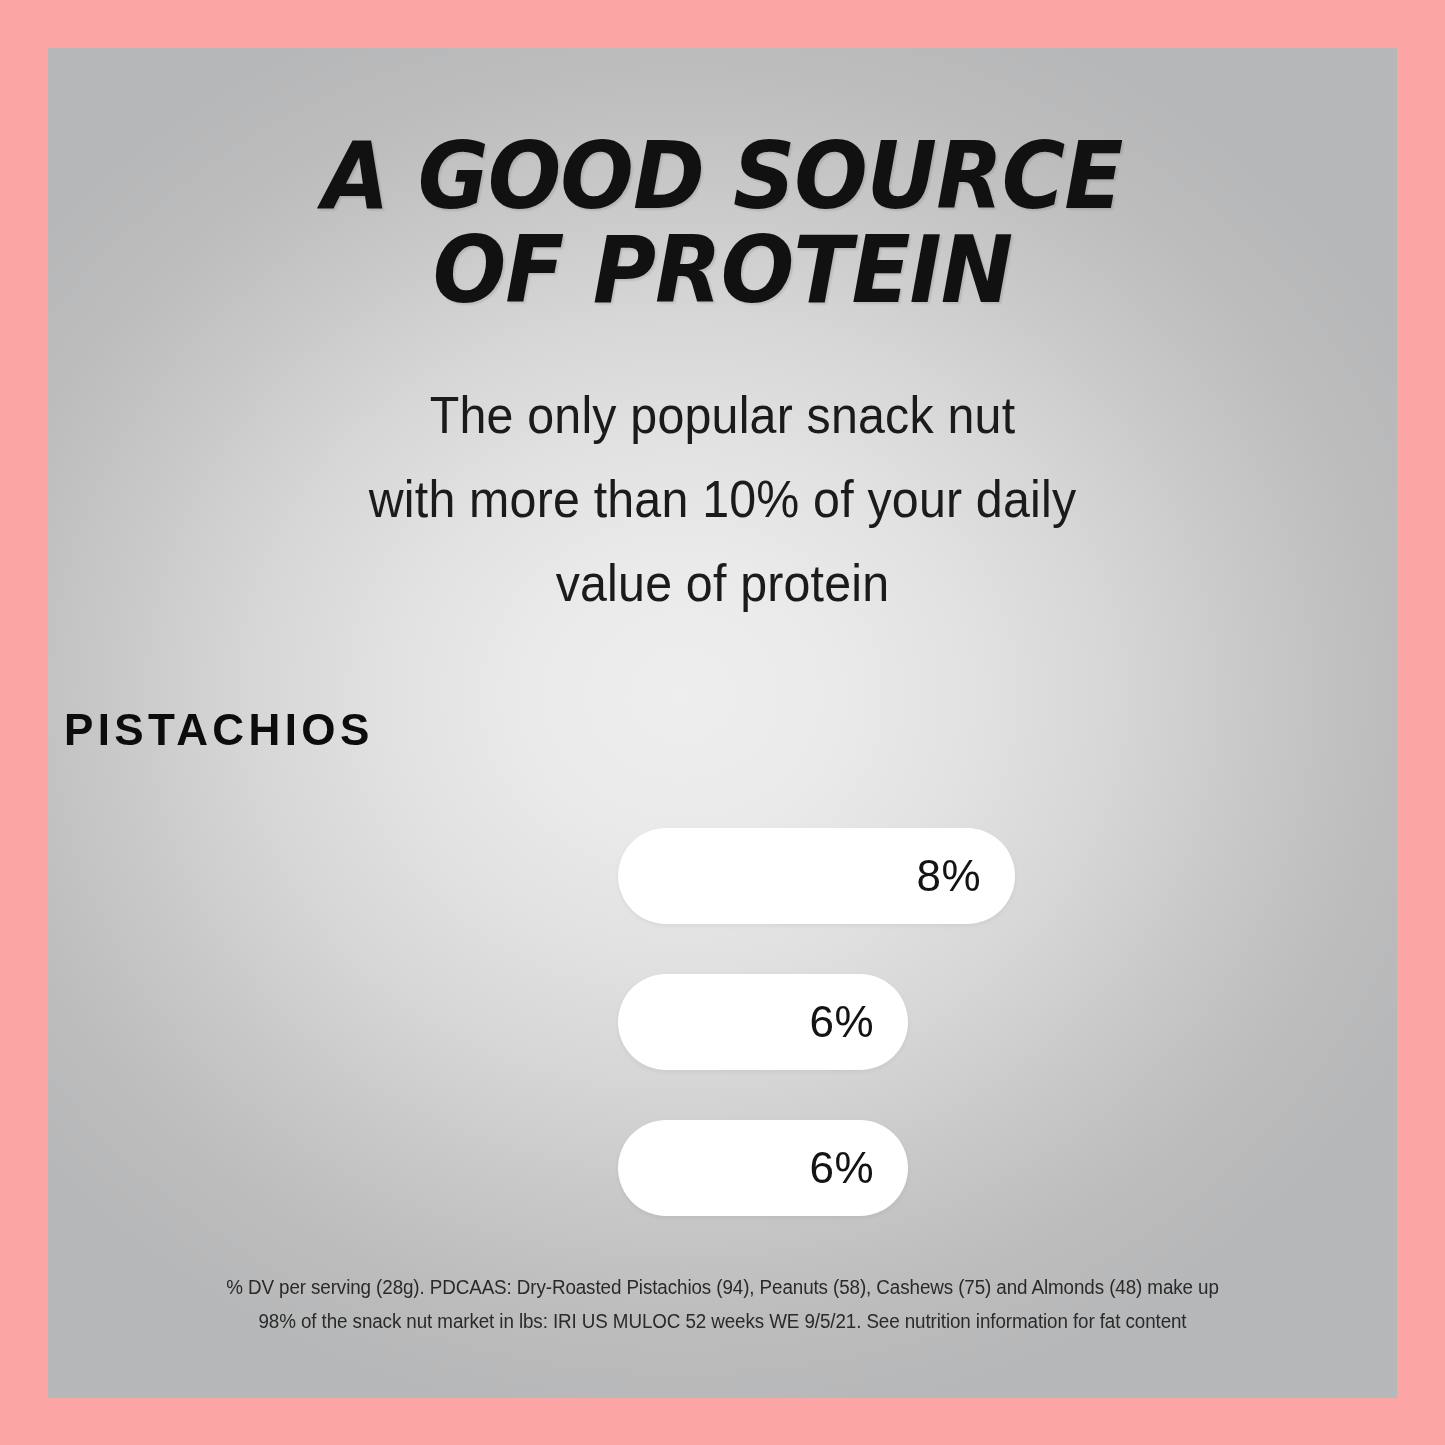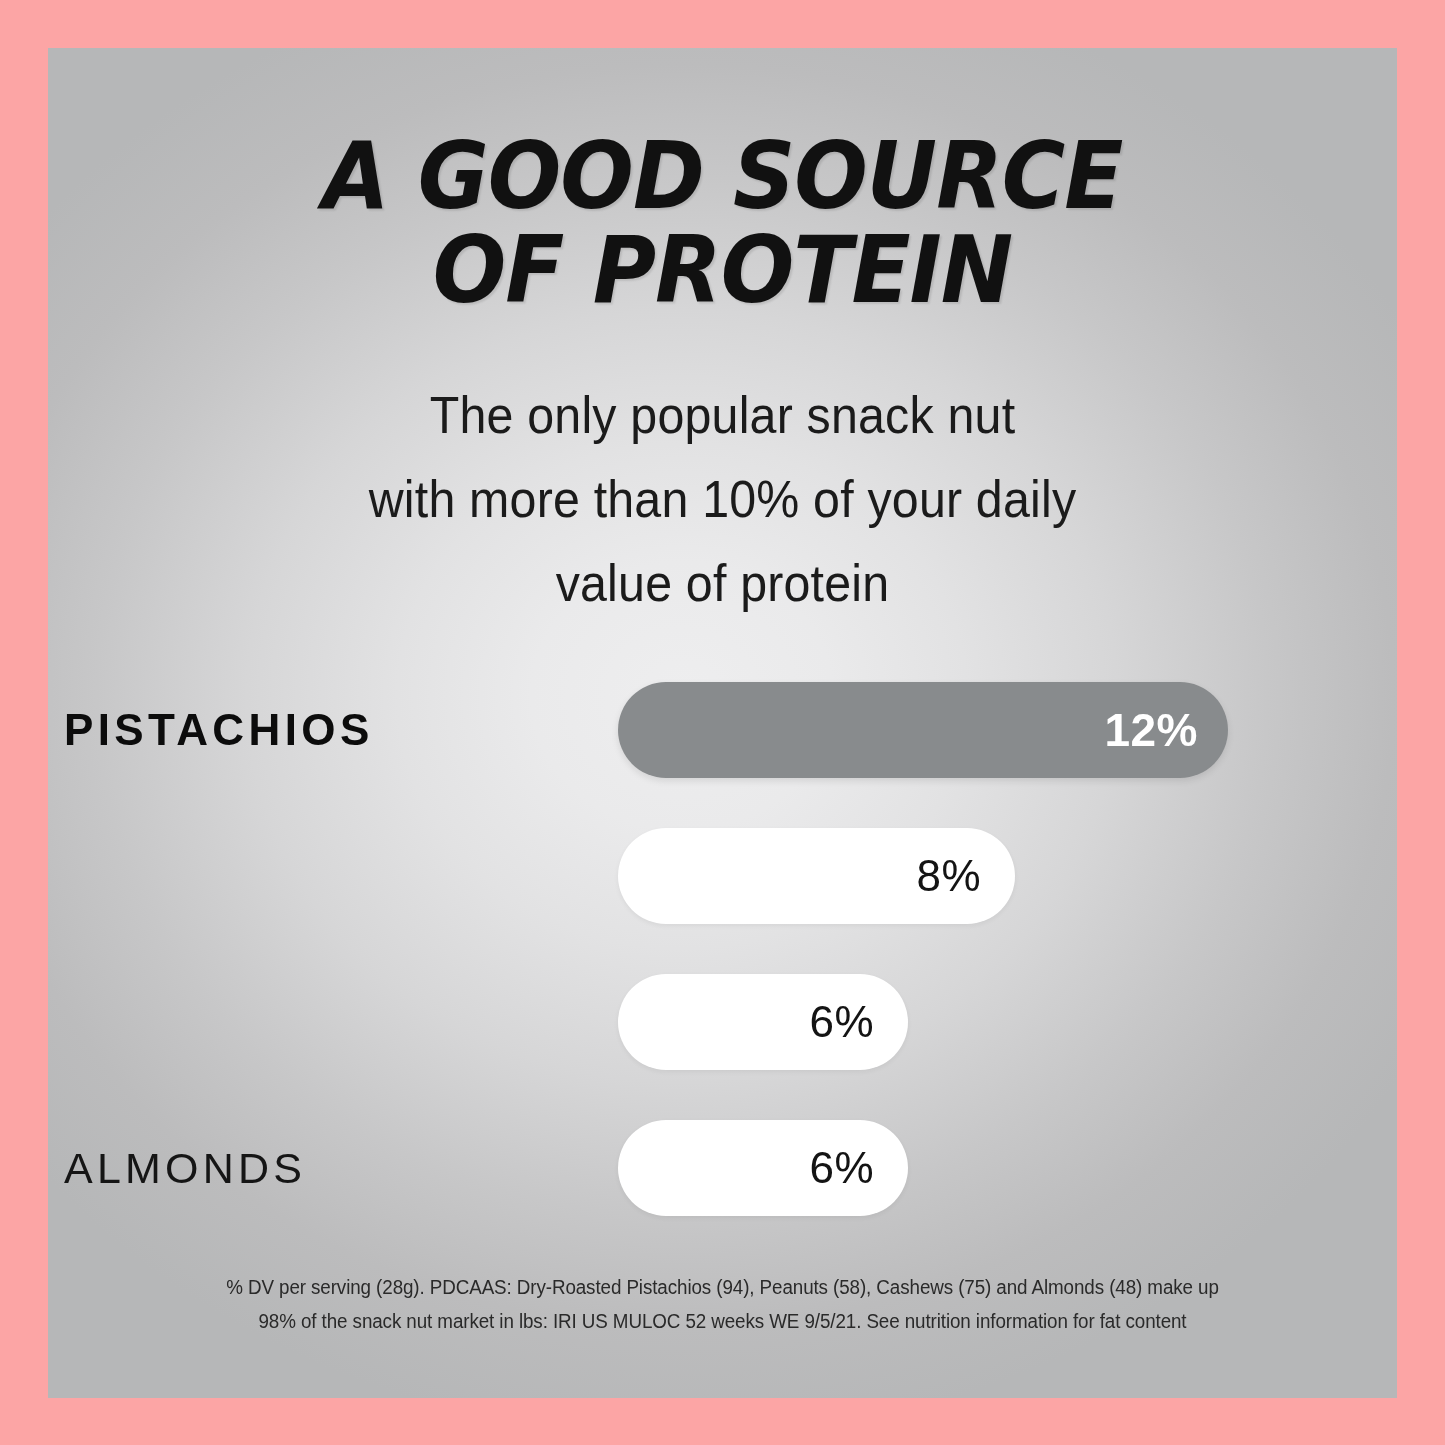--- a/index.html
+++ b/index.html
@@ -178,36 +178,32 @@
 
     <div class="subtitle">
       <span class="ln">The only popular snack nut</span>
       <span class="ln">with more than 10% of your daily</span>
       <span class="ln">value of protein</span>
     </div>
 
     <div class="chart" id="chart">
         <div class="row highlight" style="top: 0px;">
           <div class="row-label">PISTACHIOS</div>
-          <div class="bar accent" style="width: 610px;">
-            <span class="bar-value">12%</span>
-          </div>
         </div>
         <div class="row" style="top: 146px;">
           <div class="bar" style="width: 397px;">
             <span class="bar-value">8%</span>
           </div>
         </div>
         <div class="row" style="top: 292px;">
           <div class="bar" style="width: 290px;">
             <span class="bar-value">6%</span>
           </div>
         </div>
         <div class="row" style="top: 438px;">
-          <div class="row-label">ALMONDS</div>
           <div class="bar" style="width: 290px;">
             <span class="bar-value">6%</span>
           </div>
         </div>
       </div>
 
     <div class="footnote">
       <span class="ln">% DV per serving (28g). PDCAAS: Dry-Roasted Pistachios (94), Peanuts (58), Cashews (75) and Almonds (48) make up</span>
       <span class="ln">98% of the snack nut market in lbs: IRI US MULOC 52 weeks WE 9/5/21. See nutrition information for fat content</span>
     </div>

